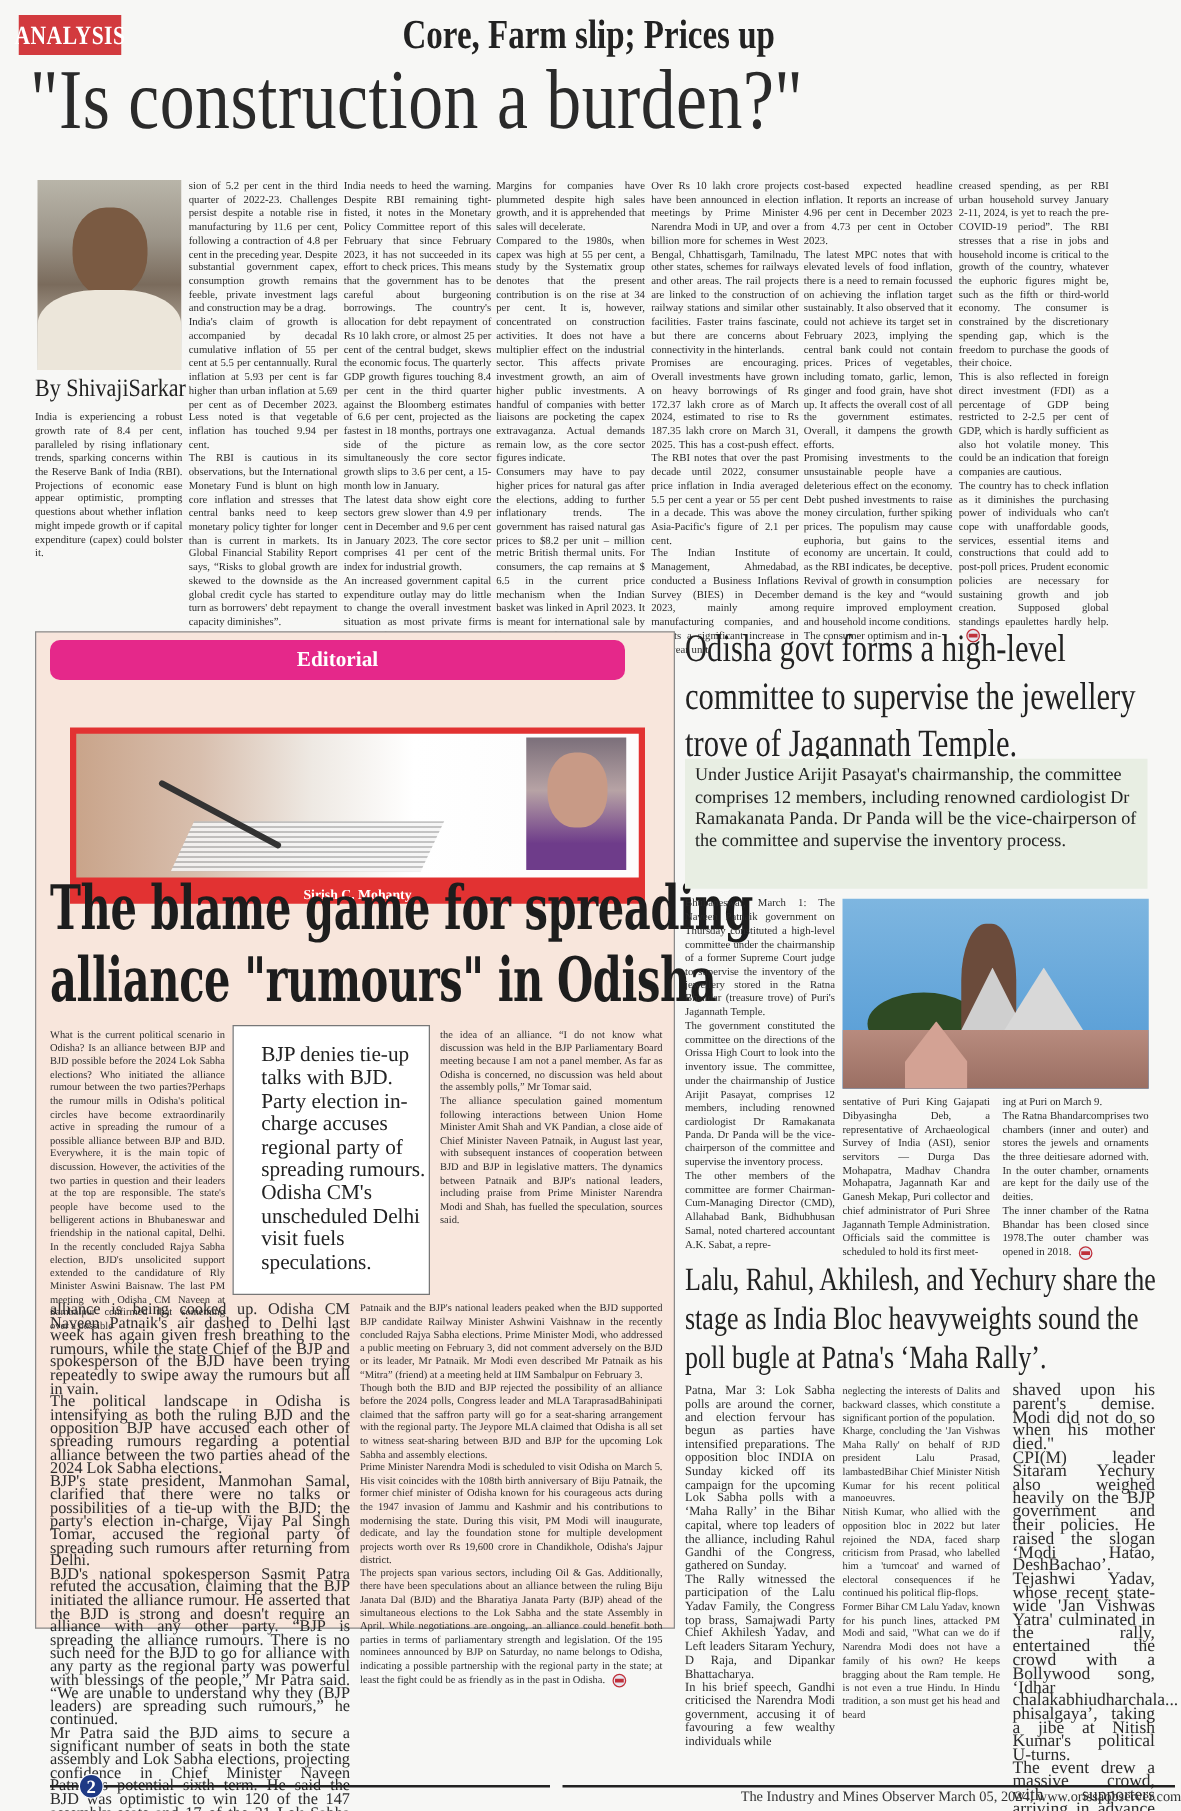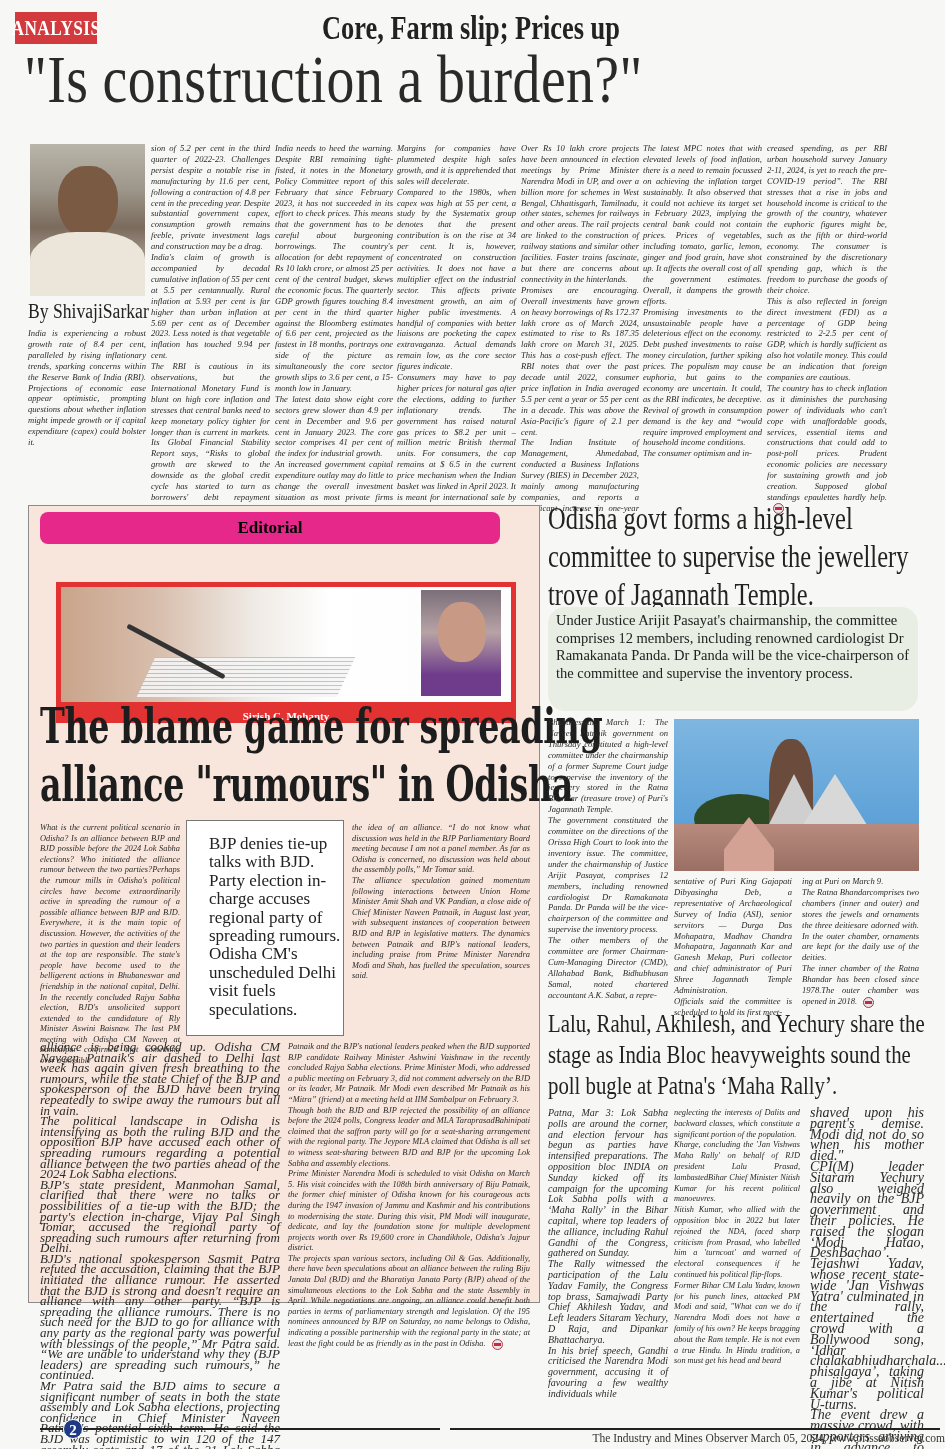--- a/index.html
+++ b/index.html
@@ -12,43 +12,43 @@
     font-family: "Liberation Serif", serif; font-weight: bold; font-size: 21px; letter-spacing: 0.5px;
     display: flex; align-items: center; justify-content: center; transform: scaleX(0.82); transform-origin: left center; width: 100px; }
   .kicker { left: 322px; top: 10px; font-size: 33px; font-weight: bold; color: #222; transform: scaleX(0.8); transform-origin: left top; white-space: nowrap; }
   .headline { left: 24px; top: 44px; font-size: 68px; color: #2a2a2a; white-space: nowrap; transform: scaleX(0.82); transform-origin: left top; line-height: 1.05; letter-spacing: 0.5px; }
 
   
   .photo-author { left: 30px; top: 144px; width: 115px; height: 152px; background: linear-gradient(180deg,#b9b5a9 0%, #9d968a 30%, #7a6b5c 55%, #d9d4c8 100%); overflow: hidden; }
   .photo-author .head { position: absolute; left: 28px; top: 22px; width: 60px; height: 72px; border-radius: 45% 45% 48% 48%; background: #7a5a42; }
   .photo-author .shirt { position: absolute; left: 0; top: 88px; width: 115px; height: 70px; background: #ece6da; border-radius: 40% 40% 0 0; }
   .byline { left: 28px; top: 300px; font-size: 20px; color: #222; transform: scaleX(0.88); transform-origin: left top; white-space: nowrap; }
-  .col { font-size: 8.6px; line-height: 10.9px; text-align: justify; color: #2b2b2b; hyphens: manual; font-style: italic; }
+  .col { font-size: 8.6px; line-height: 10.9px; text-align: justify; color: #2b2b2b; hyphens: manual; }
   .col p { text-indent: 0; }
   .endmark { display: inline-block; width: 11px; height: 11px; border-radius: 50%; background: #e6e6ee; border: 1.5px solid #c0303a; vertical-align: middle; margin-left: 6px; position: relative; }
   .endmark::after { content: ""; position: absolute; left: 1px; right: 1px; top: 3px; height: 3px; background: #c0303a; }
 
   
   .edbox { left: 28px; top: 505px; width: 512px; height: 798px; background: #f8e6dc; border: 1px solid #8b8b8b; }
-  .edtag { left: 40px; top: 512px; width: 460px; height: 32px; background: #e5288a; border-radius: 8px; color: #000000;
+  .edtag { left: 40px; top: 512px; width: 460px; height: 32px; background: #e5288a; border-radius: 8px; color: #ffffff;
     font-weight: bold; font-size: 17px; display: flex; align-items: center; justify-content: center; }
   .edbanner { left: 56px; top: 550px; width: 460px; height: 141px; background: #e23232; margin-top: 32px; }
   .edbanner .art { position: absolute; left: 5px; top: 5px; width: 450px; height: 115px;
     background: linear-gradient(90deg, #c9a48a 0%, #d8bfae 22%, #eee9e3 42%, #ffffff 60%, #fdfdfd 80%); overflow: hidden; }
   .edbanner .paper { position: absolute; left: 85px; top: 70px; width: 200px; height: 40px; background: repeating-linear-gradient(0deg, #f5f5f5 0 3px, #bdbdbd 3px 4px); transform: skewX(-25deg); opacity: 0.9; }
   .edbanner .pen { position: absolute; left: 60px; top: 62px; width: 110px; height: 5px; background: #333; transform: rotate(28deg); border-radius: 3px; }
   .edbanner .portrait { position: absolute; right: 10px; top: 3px; width: 80px; height: 106px; background: linear-gradient(180deg, #7b6f7a 0%, #b7a3a5 40%, #6e3c8a 80%); }
   .edbanner .portrait::before { content: ""; position: absolute; left: 17px; top: 12px; width: 48px; height: 60px; border-radius: 45%; background: #c89a86; }
   .edbanner .cap { position: absolute; left: 0; bottom: 1px; width: 460px; text-align: center; color: #fff; font-weight: bold; font-size: 11px; }
   .edhead { left: 40px; top: 697px; width: 470px; font-family: "DejaVu Serif", serif; font-weight: bold; font-size: 49px; line-height: 58px; color: #1d1d1d; transform: scaleX(0.68); transform-origin: left top; white-space: nowrap; letter-spacing: -0.5px; }
   .pullquote { left: 186px; top: 820px; width: 158px; height: 216px; background: #ffffff; border: 1px solid #777; padding: 14px 0 0 22px; font-size: 17px; line-height: 18.4px; color: #222; }
 
   
   .rhead1 { left: 548px; top: 500px; width: 520px; font-size: 31px; line-height: 38px; color: #222; transform: scaleX(0.79); transform-origin: left top; }
-  .standfirst { left: 548px; top: 607px; width: 370px; height: 104px; background: #e8eee3; padding: 5px 8px 0 8px; font-size: 14.5px; line-height: 17.6px; color: #222; border-radius: 17px; }
+  .standfirst { left: 548px; top: 607px; width: 370px; height: 104px; background: #e8eee3; padding: 5px 8px 0 8px; font-size: 14.5px; line-height: 17.6px; color: #222; }
   .temple { left: 674px; top: 719px; width: 245px; height: 152px; overflow: hidden; background: linear-gradient(180deg,#7eb6e0 0%, #4f98d4 100%); }
   .temple .tree { position: absolute; left: 20px; top: 75px; width: 90px; height: 50px; background: #2e4a24; border-radius: 50%; }
   .temple .spire { position: absolute; left: 95px; top: 20px; width: 44px; height: 100px; background: #6b4b3b; border-radius: 45% 45% 0 0; }
   .temple .dome1 { position: absolute; left: 90px; top: 55px; width: 60px; height: 60px; background: #cfcfcf; clip-path: polygon(50% 0, 100% 100%, 0 100%); }
   .temple .dome2 { position: absolute; left: 122px; top: 55px; width: 78px; height: 62px; background: #d8d8d8; clip-path: polygon(50% 0, 100% 100%, 0 100%); }
   .temple .wall { position: absolute; left: 0; top: 105px; width: 245px; height: 47px; background: linear-gradient(180deg,#b88b7e,#9a6f63); }
   .temple .small { position: absolute; left: 50px; top: 98px; width: 50px; height: 54px; background: #d3a294; clip-path: polygon(50% 0, 100% 60%, 100% 100%, 0 100%, 0 60%); }
 
   
   .rhead2 { left: 548px; top: 1008px; width: 500px; font-size: 26px; line-height: 31px; color: #222; transform: scaleX(0.8); transform-origin: left top; }
@@ -89,20 +89,21 @@
   <p>Margins for companies have plummeted despite high sales growth, and it is apprehended that sales will decelerate.</p>
   <p>Compared to the 1980s, when capex was high at 55 per cent, a study by the Systematix group denotes that the present contribution is on the rise at 34 per cent. It is, however, concentrated on construction activities. It does not have a multiplier effect on the industrial sector. This affects private investment growth, an aim of higher public investments. A handful of companies with better liaisons are pocketing the capex extravaganza. Actual demands remain low, as the core sector figures indicate.</p>
   <p>Consumers may have to pay higher prices for natural gas after the elections, adding to further inflationary trends. The government has raised natural gas prices to $8.2 per unit – million metric British thermal units. For consumers, the cap remains at $ 6.5 in the current price mechanism when the Indian basket was linked in April 2023. It is meant for international sale by domestic producers.</p>
 </div>
 <div class="abs col" style="left:521px;top:143px;width:118px;">
   <p>Over Rs 10 lakh crore projects have been announced in election meetings by Prime Minister Narendra Modi in UP, and over a billion more for schemes in West Bengal, Chhattisgarh, Tamilnadu, other states, schemes for railways and other areas. The rail projects are linked to the construction of railway stations and similar other facilities. Faster trains fascinate, but there are concerns about connectivity in the hinterlands.</p>
   <p>Promises are encouraging. Overall investments have grown on heavy borrowings of Rs 172.37 lakh crore as of March 2024, estimated to rise to Rs 187.35 lakh crore on March 31, 2025. This has a cost-push effect. The RBI notes that over the past decade until 2022, consumer price inflation in India averaged 5.5 per cent a year or 55 per cent in a decade. This was above the Asia-Pacific's figure of 2.1 per cent.</p>
   <p>The Indian Institute of Management, Ahmedabad, conducted a Business Inflations Survey (BIES) in December 2023, mainly among manufacturing companies, and reports a significant increase in one-year unit</p>
 </div>
 <div class="abs col" style="left:643px;top:143px;width:119px;">
+  <p>cost-based expected headline inflation. It reports an increase of 4.96 per cent in December 2023 from 4.73 per cent in October 2023.</p>
   <p>The latest MPC notes that with elevated levels of food inflation, there is a need to remain focussed on achieving the inflation target sustainably. It also observed that it could not achieve its target set in February 2023, implying the central bank could not contain prices. Prices of vegetables, including tomato, garlic, lemon, ginger and food grain, have shot up. It affects the overall cost of all the government estimates. Overall, it dampens the growth efforts.</p>
   <p>Promising investments to the unsustainable people have a deleterious effect on the economy. Debt pushed investments to raise money circulation, further spiking prices. The populism may cause euphoria, but gains to the economy are uncertain. It could, as the RBI indicates, be deceptive. Revival of growth in consumption demand is the key and “would require improved employment and household income conditions.</p>
   <p>The consumer optimism and in-</p>
 </div>
 <div class="abs col" style="left:767px;top:143px;width:120px;">
   <p>creased spending, as per RBI urban household survey January 2-11, 2024, is yet to reach the pre-COVID-19 period”. The RBI stresses that a rise in jobs and household income is critical to the growth of the country, whatever the euphoric figures might be, such as the fifth or third-world economy. The consumer is constrained by the discretionary spending gap, which is the freedom to purchase the goods of their choice.</p>
   <p>This is also reflected in foreign direct investment (FDI) as a percentage of GDP being restricted to 2-2.5 per cent of GDP, which is hardly sufficient as also hot volatile money. This could be an indication that foreign companies are cautious.</p>
   <p><span>The country has to check inflation as it diminishes the purchasing power of individuals who can't cope with unaffordable goods, services, essential items and constructions that could add to post-poll prices. Prudent economic policies are necessary for sustaining growth and job creation. Supposed global standings epaulettes hardly help.</span><span class="endmark"></span></p>
 </div>
 

